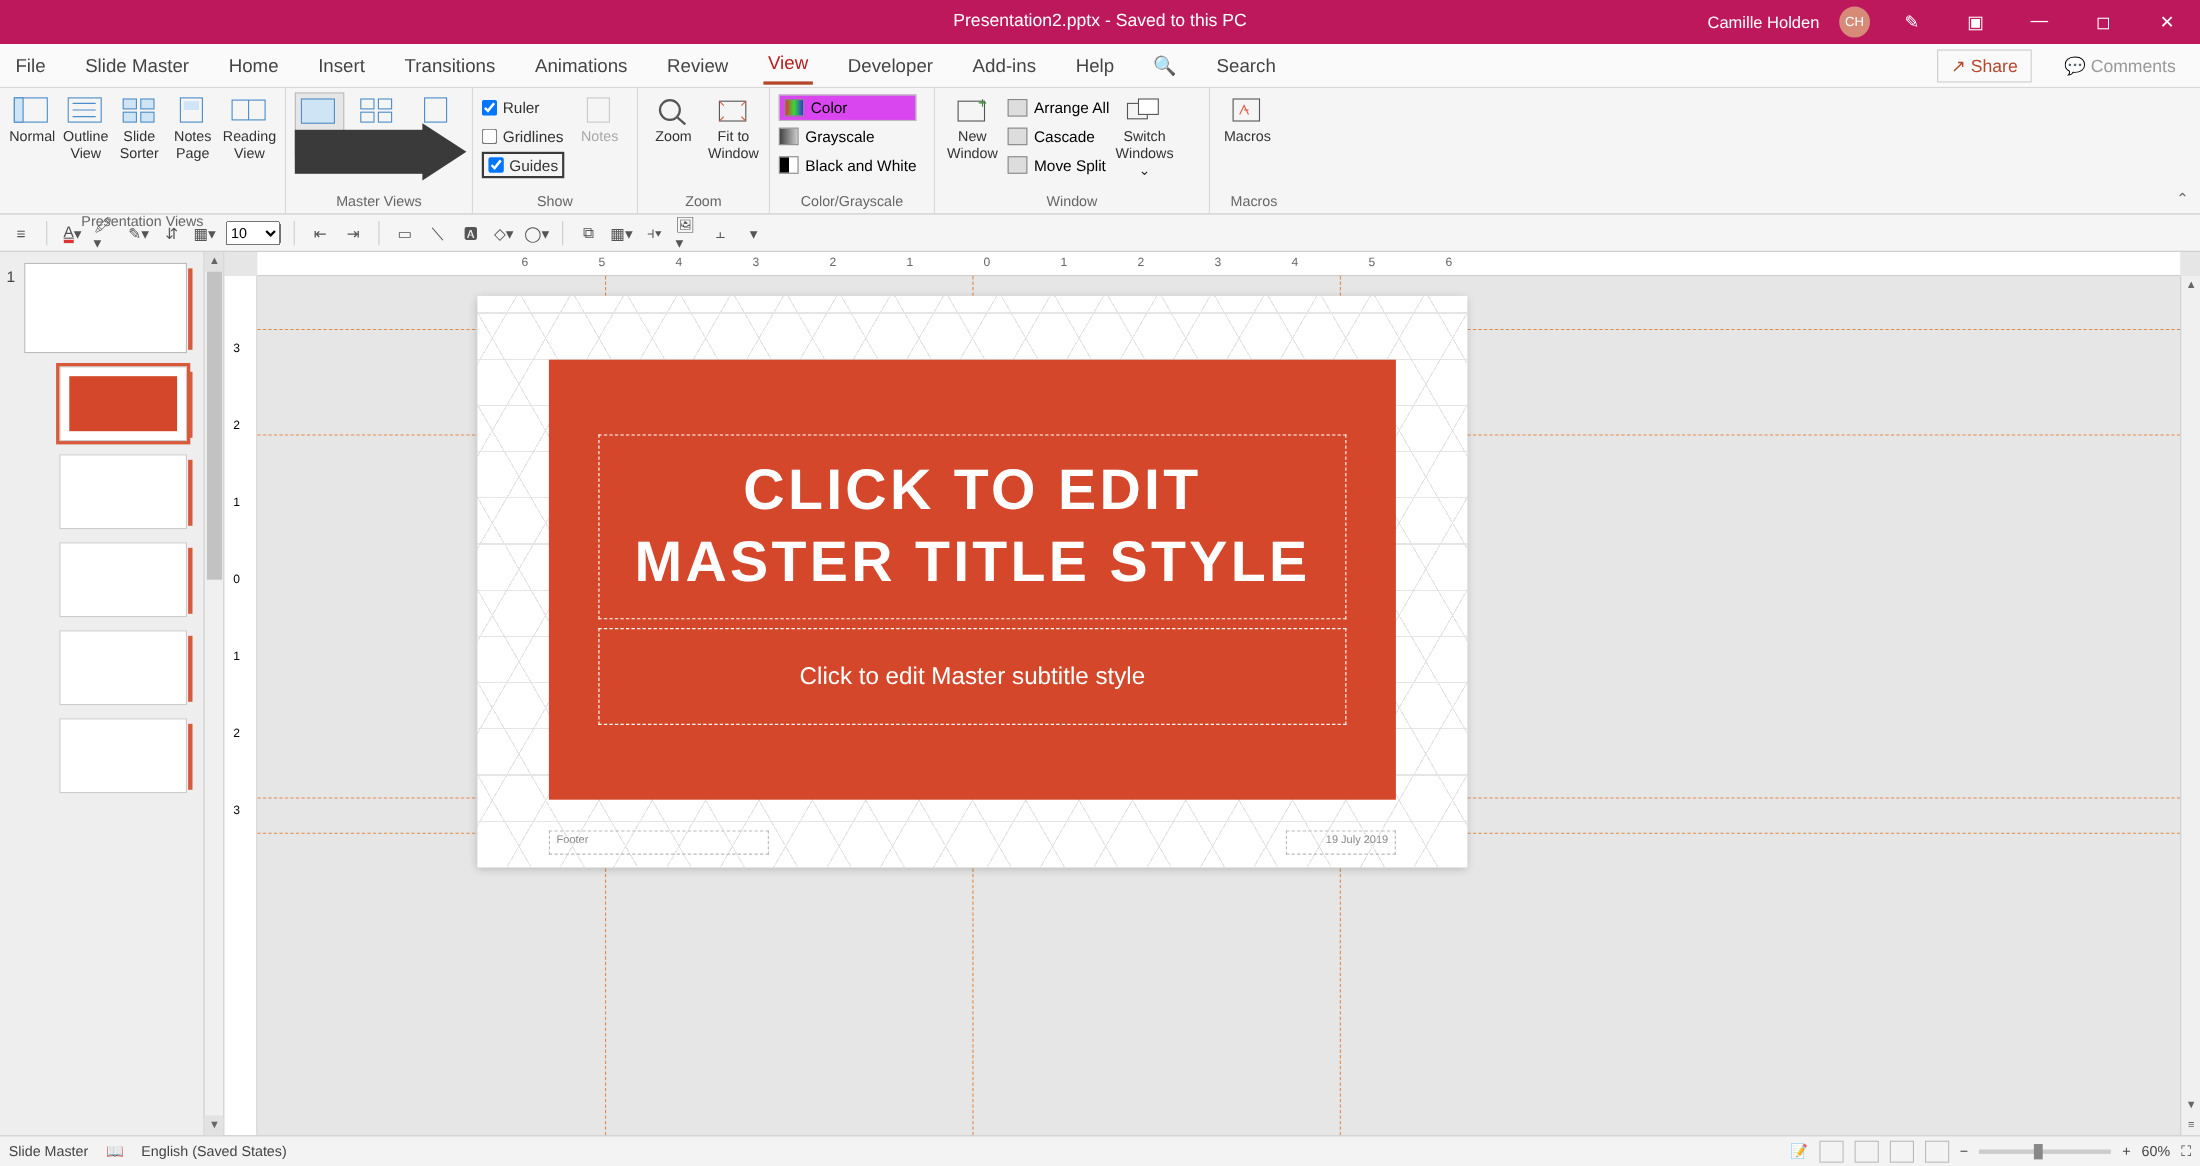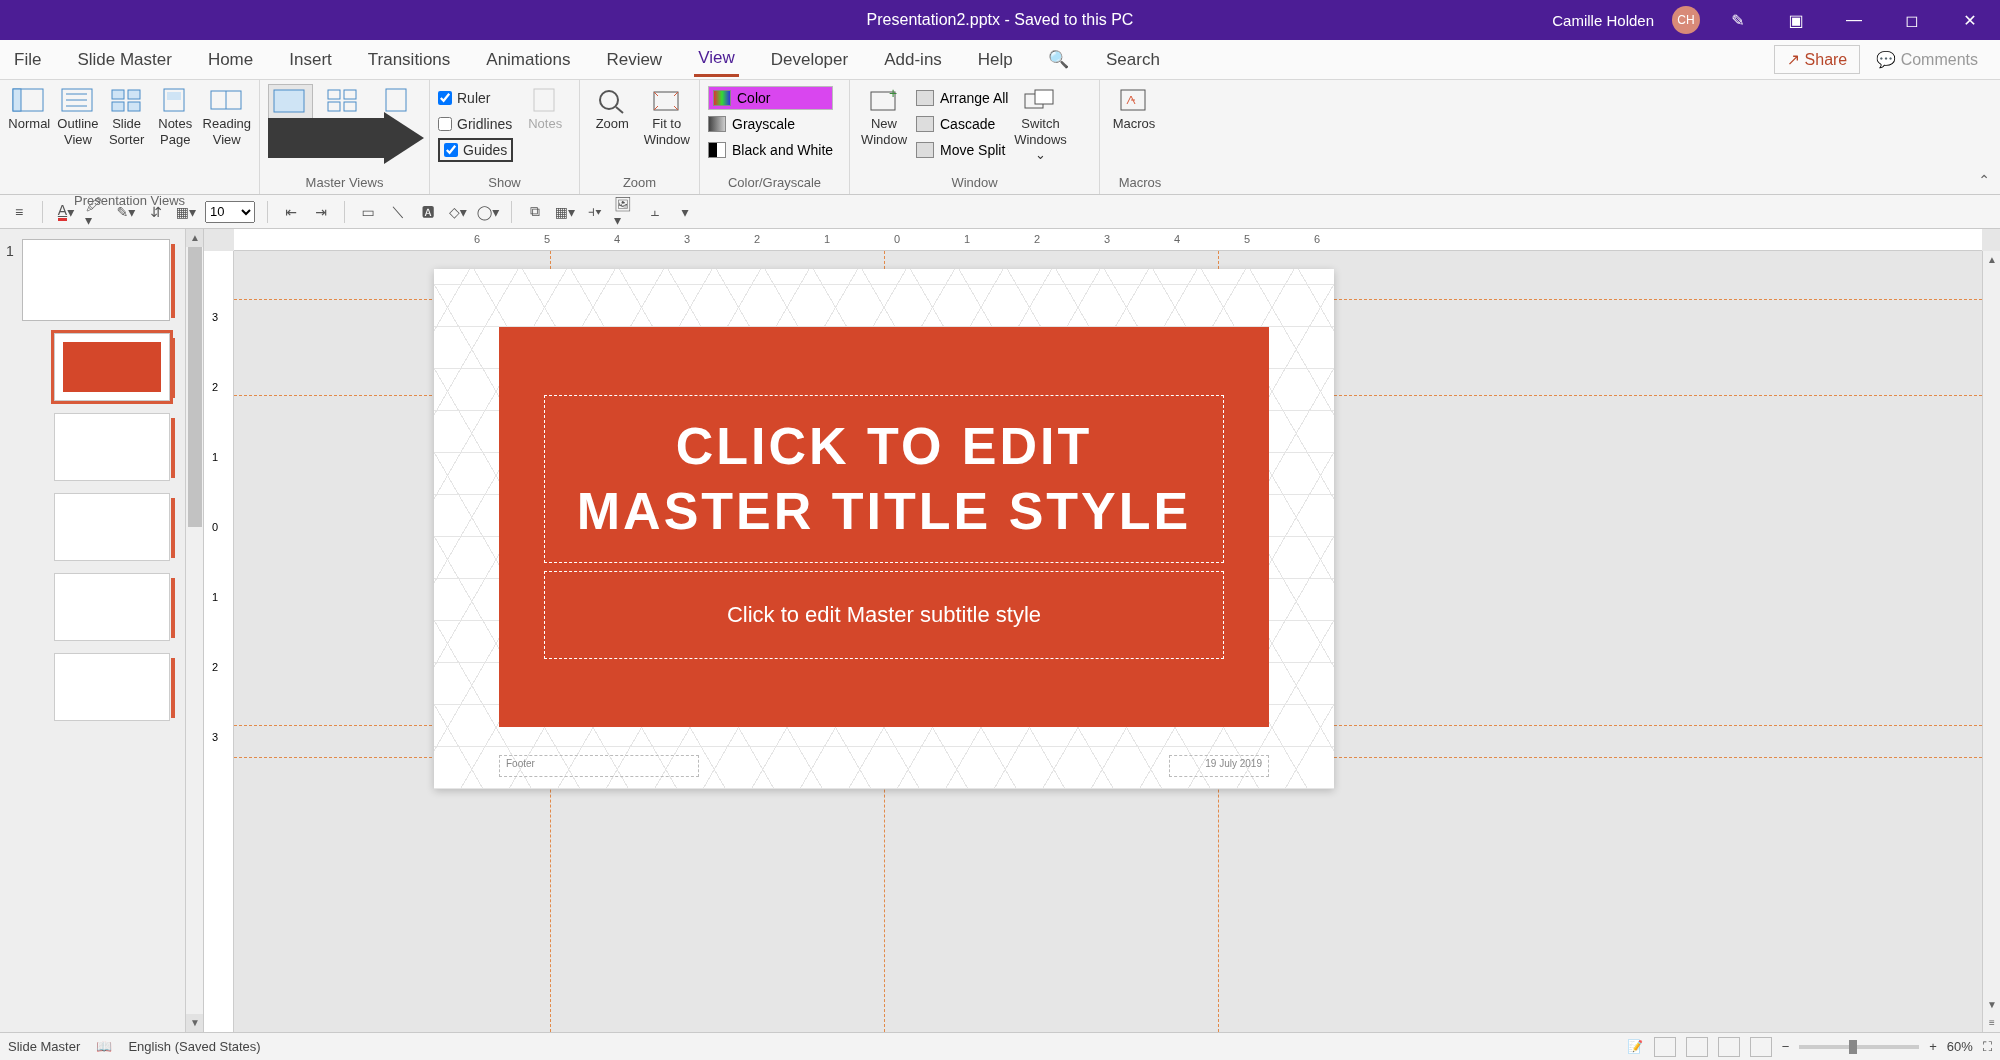--- a/index.html
+++ b/index.html
@@ -1,30 +1,30 @@
 <!DOCTYPE html>
 <html><head>
 <meta charset="utf-8">
 <style>
 * { margin: 0; padding: 0; box-sizing: border-box; font-family: "Segoe UI", Arial, sans-serif; }
 body { background: #e6e6e6; width: 2000px; height: 1060px; overflow: hidden; font-size: 14px; }
 
 
-.titlebar { height: 40px; background: #4c1d95; display: flex; align-items: center; color: #fff; position: relative; }
+.titlebar { height: 40px; background: #be185d; display: flex; align-items: center; color: #fff; position: relative; }
 .titlebar .doc-title { position: absolute; left: 50%; transform: translateX(-50%); font-size: 16px; }
 .titlebar .right-cluster { margin-left: auto; display: flex; align-items: center; padding-right: 10px; gap: 18px; }
 .titlebar .user-name { font-size: 15px; }
 .titlebar .avatar { width: 28px; height: 28px; border-radius: 50%; background: #d88a78; display: flex; align-items: center; justify-content: center; font-size: 12px; }
 .titlebar .win-btn { width: 40px; text-align: center; font-size: 16px; cursor: pointer; }
 
 
 .ribbon-tabs { height: 40px; background: #fafafa; border-bottom: 1px solid #d8d8d8; display: flex; align-items: center; padding: 0 10px; gap: 28px; position: relative; }
 .ribbon-tabs .tab { font-size: 17px; color: #444; cursor: pointer; padding: 6px 4px; }
-.ribbon-tabs .tab.active { color: #4c1d95; border-bottom: 3px solid #b7472a; }
-.ribbon-tabs .right-area { margin-left: auto; display: flex; gap: 4px; align-items: center; }
+.ribbon-tabs .tab.active { color: #b91c1c; border-bottom: 3px solid #b7472a; }
+.ribbon-tabs .right-area { margin-left: auto; display: flex; gap: 17px; align-items: center; }
 .ribbon-tabs .share-btn { border: 1px solid #ccc; padding: 4px 12px; color: #b7472a; font-size: 16px; cursor: pointer; }
 .ribbon-tabs .comments-btn { color: #999; font-size: 16px; padding: 4px 12px; }
 
 
 .ribbon-panel { height: 115px; background: #f5f5f5; border-bottom: 1px solid #c9c9c9; display: flex; position: relative; }
 .ribbon-group { border-right: 1px solid #d8d8d8; display: flex; flex-direction: column; padding: 4px 8px 0 8px; }
 .ribbon-group .group-body { flex: 1; display: flex; align-items: flex-start; gap: 6px; }
 .ribbon-group .group-label { font-size: 13px; color: #666; text-align: center; padding: 2px 0 4px 0; }
 .big-btn { display: flex; flex-direction: column; align-items: center; width: 52px; cursor: pointer; padding-top: 4px; }
 .big-btn .icon { width: 34px; height: 26px; margin-bottom: 2px; }

